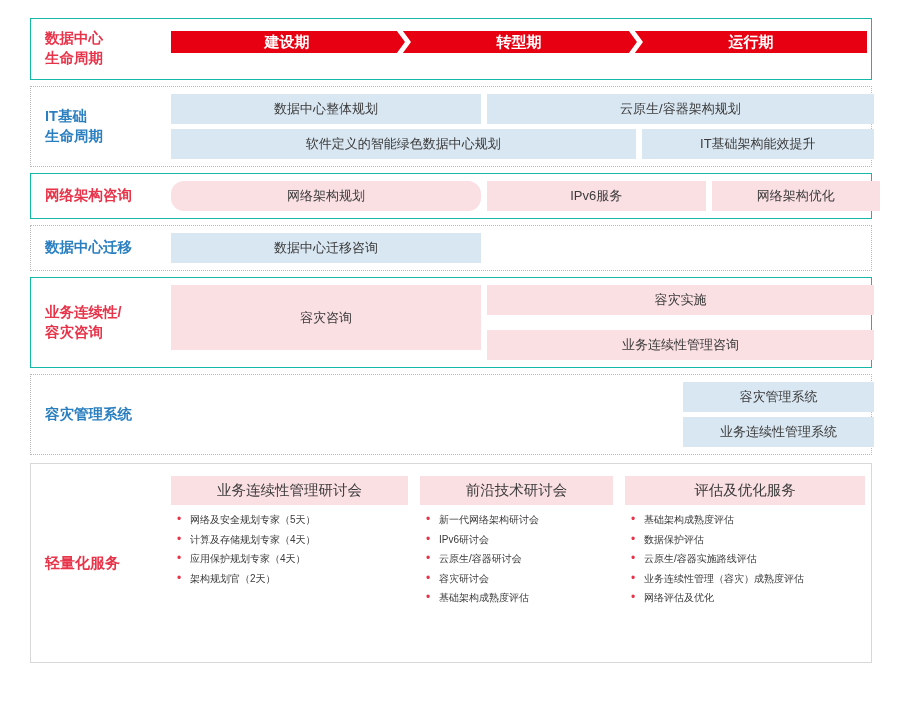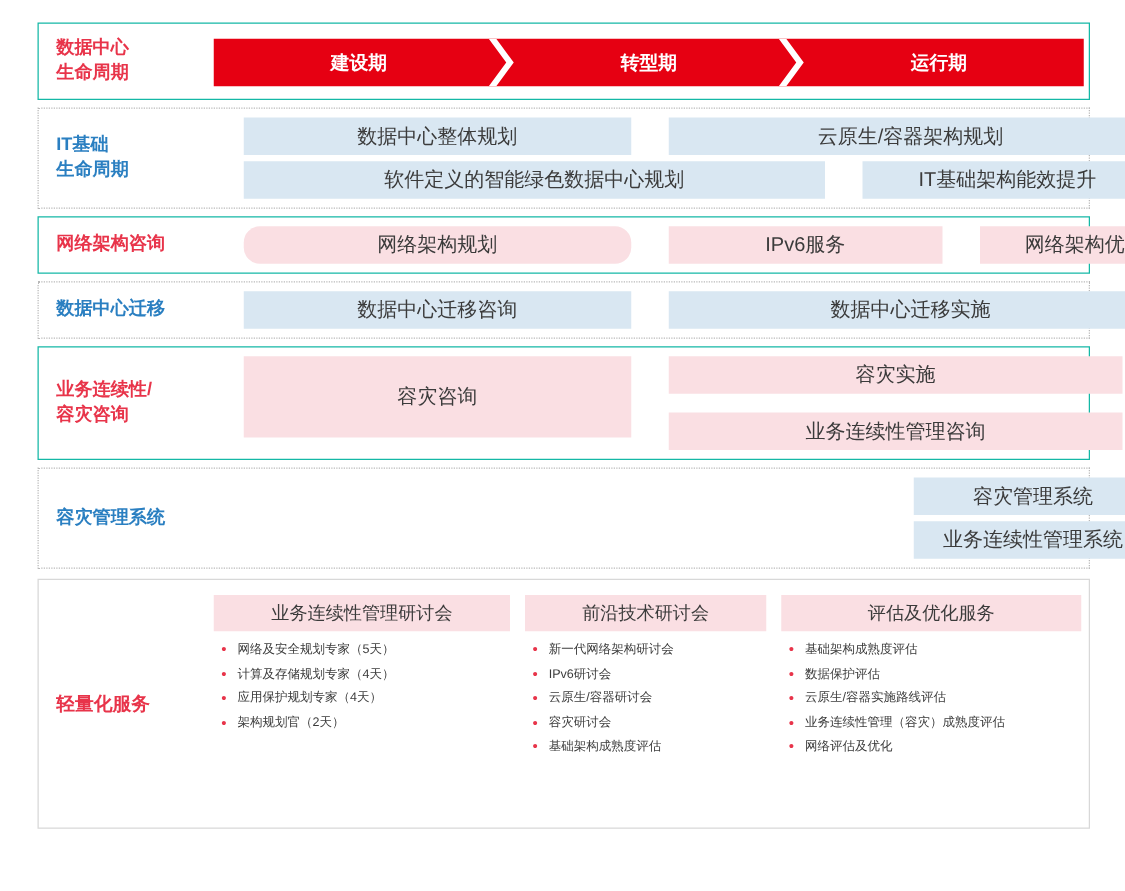--- a/index.html
+++ b/index.html
@@ -53,38 +53,37 @@
   .band {
     display: flex;
     gap: 6px;
     width: 100%;
   }
   .cell {
     display: flex;
     align-items: center;
     justify-content: center;
     text-align: center;
-    font-size: 16px;
+    font-size: 13px;
     color: #3b3b3b;
     height: 30px;
     padding: 0 6px;
     white-space: nowrap;
-    margin-left: 24px;
   }
   .cell.blue  { background: #d9e7f2; }
   .cell.pink  { background: #fadfe3; }
   .cell.spacer { background: transparent; }
 
   
   .row-lifecycle { height: 62px; }
   .lifecycle-track {
     position: relative;
     flex: 1 1 auto;
     margin: 12px 4px 12px 0;
-    height: 38px;
+    height: 22px;
     background: #e60012;
     display: flex;
     align-items: center;
   }
   .phase {
     position: relative;
     flex: 1 1 0;
     height: 38px;
     display: flex;
     align-items: center;
@@ -227,21 +226,20 @@
       </div>
       <div class="row dotted">
         <div class="row-label blue">
           <div>
             <span>数据中心迁移</span>
           </div>
         </div>
         <div class="row-body">
           <div class="band">
             <div class="cell blue" style="flex: 0 0 44.4444%;">数据中心迁移咨询</div>
-            <div class="cell blue" style="flex: 0 0 55.5556%;">数据中心迁移实施</div>
           </div>
         </div>
       </div>
       <div class="row solid">
         <div class="row-label red">
           <div>
             <span>业务连续性/</span>
             <span>容灾咨询</span>
           </div>
         </div>

